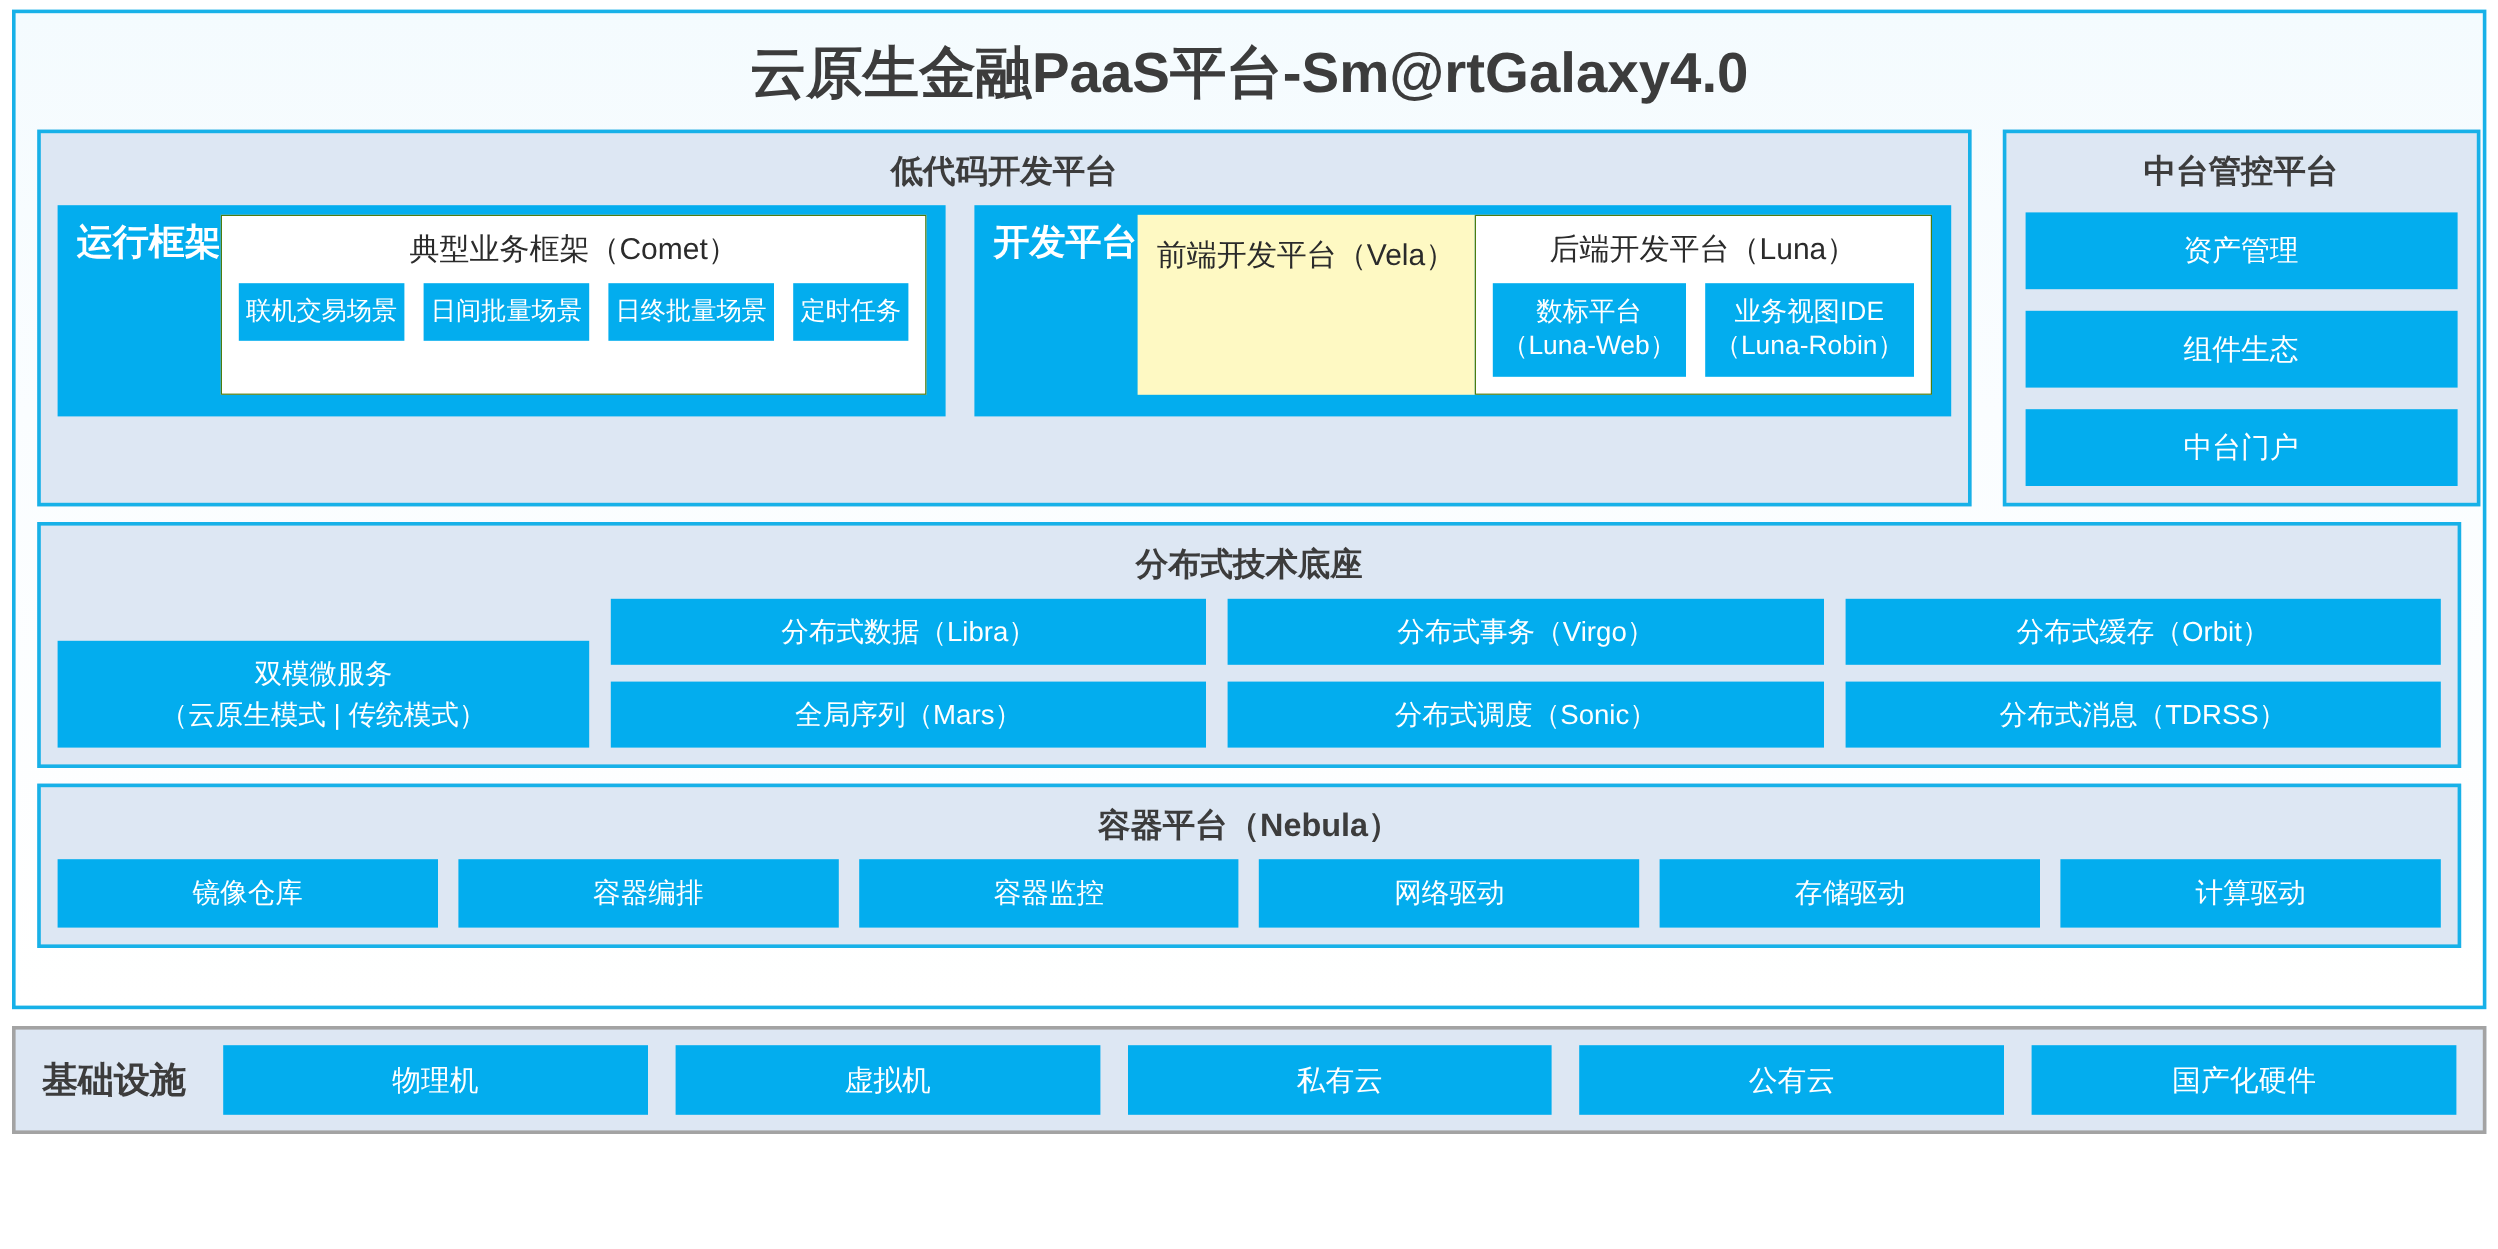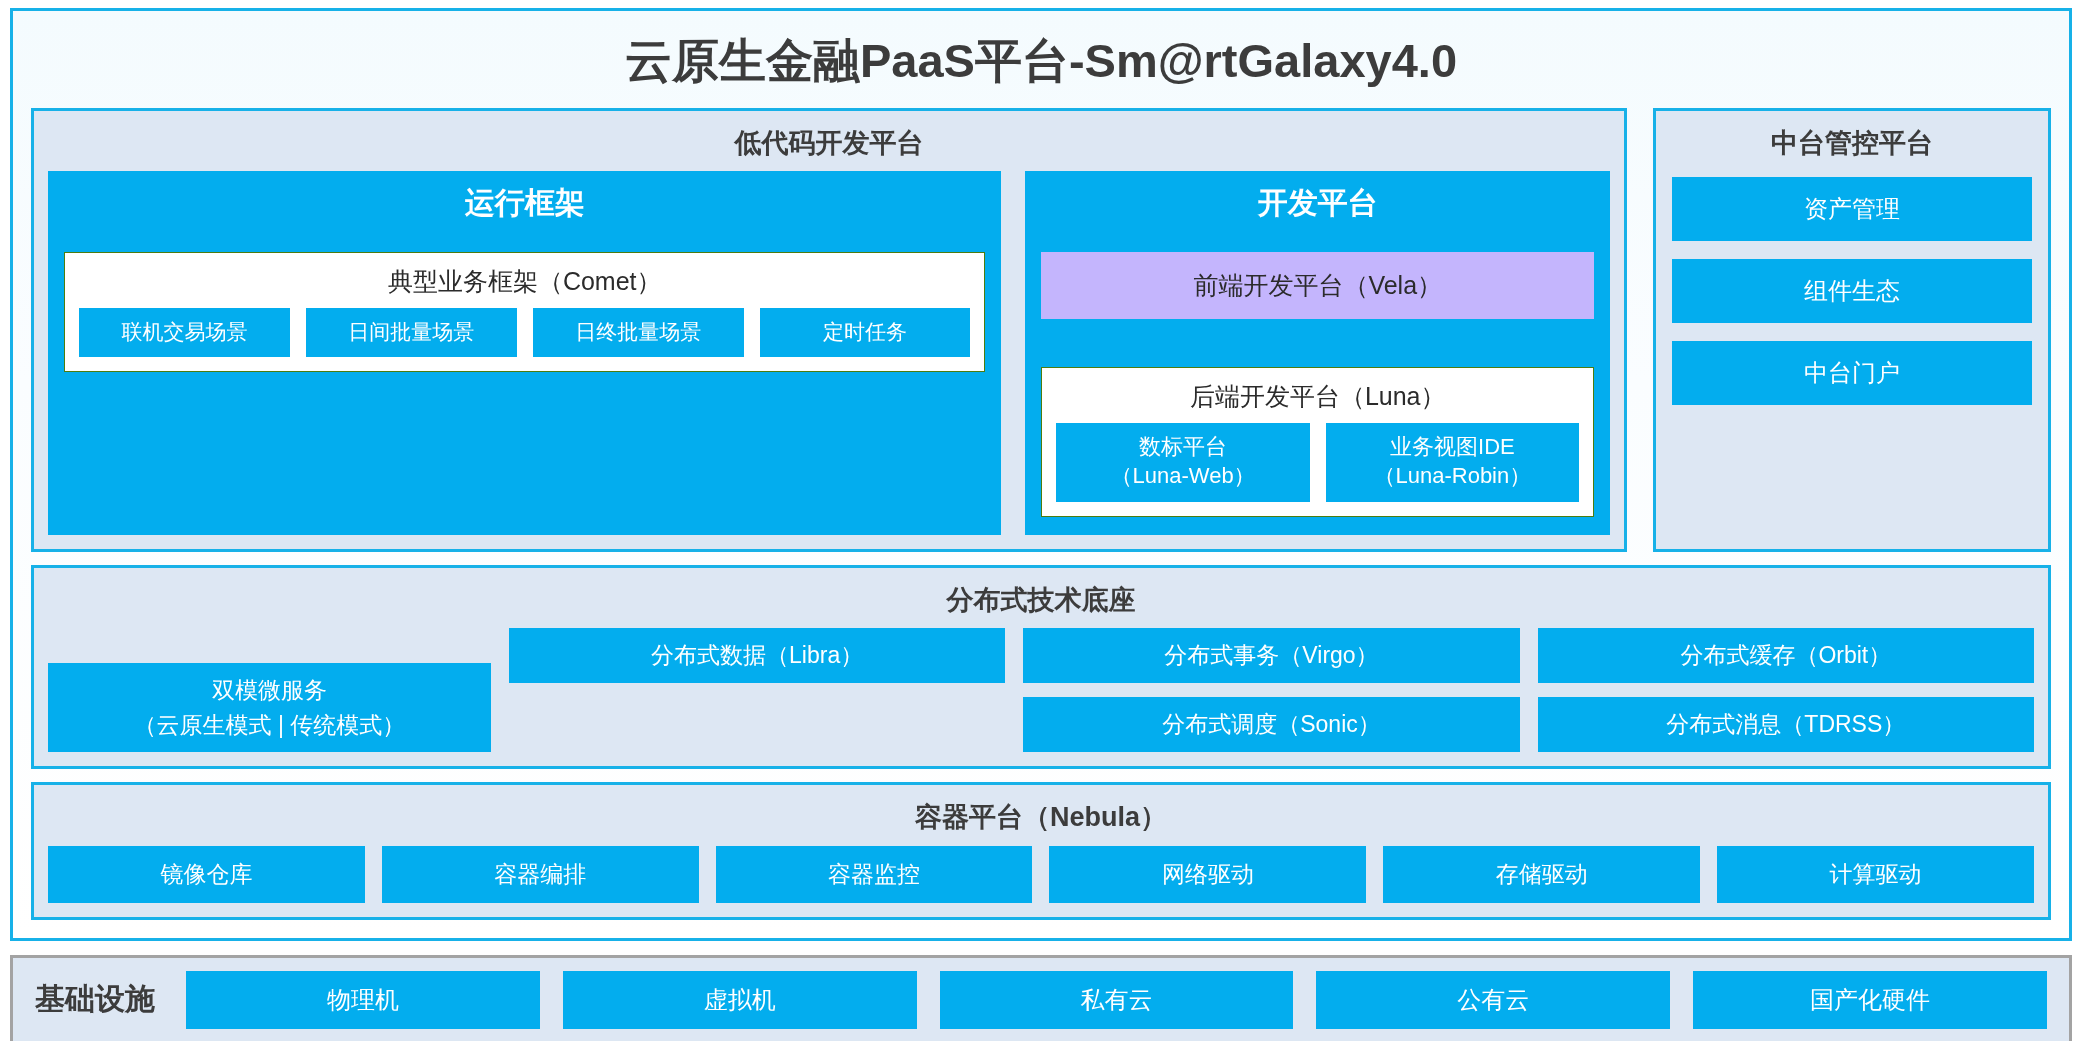--- a/index.html
+++ b/index.html
@@ -74,22 +74,21 @@
     display: flex;
     gap: 24px;
     align-items: stretch;
   }
 
   
   .bluebox {
     background: #03ADEE;
     padding: 8px 16px 18px 16px;
     display: flex;
-    flex-direction: column;
-    gap: 17px;
+    flex-direction: row;
   }
   .bluebox-title {
     text-align: center;
     color: #ffffff;
     font-size: 30px;
     font-weight: 700;
     line-height: 1.45;
     padding: 2px 0 10px 0;
     white-space: nowrap;
   }
@@ -124,21 +123,21 @@
     white-space: nowrap;
     display: flex;
     align-items: center;
     justify-content: center;
   }
 
   .stack-gap { height: 14px; }
 
   
   .vela-bar {
-    background: #c4b5fd;
+    background: #fef9c3;
     color: #2B2B2B;
     font-size: 25px;
     text-align: center;
     padding: 17px 16px;
     white-space: nowrap;
   }
 
   .luna-chip-row { display: flex; gap: 16px; }
   .luna-chip {
     background: #03ADEE;
@@ -319,20 +318,21 @@
       <div class="found-inner">
 
         <div class="found-left">
           <span>双模微服务</span>
           <span>（云原生模式 | 传统模式）</span>
         </div>
 
         <div class="found-cols">
           <div class="found-col">
             <div class="found-cell">分布式数据（Libra）</div>
+            <div class="found-cell">全局序列（Mars）</div>
           </div>
           <div class="found-col">
             <div class="found-cell">分布式事务（Virgo）</div>
             <div class="found-cell">分布式调度（Sonic）</div>
           </div>
           <div class="found-col">
             <div class="found-cell">分布式缓存（Orbit）</div>
             <div class="found-cell">分布式消息（TDRSS）</div>
           </div>
         </div>

